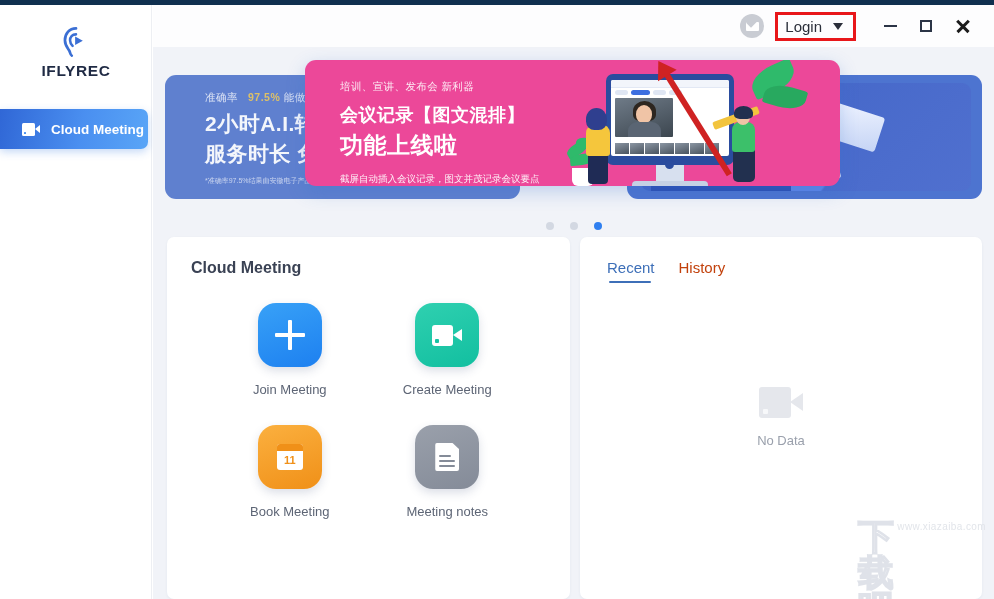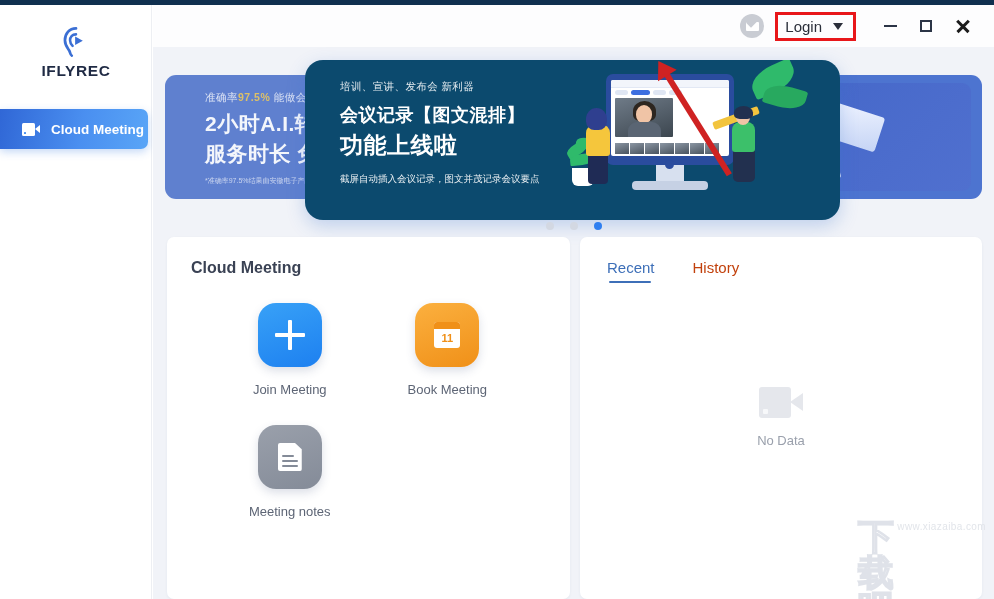--- a/index.html
+++ b/index.html
@@ -153,21 +153,21 @@
     overflow: hidden;
   }
   .banner-left  { left: 12px;  background: #5f80cf; }
   .banner-right { left: 474px; background: #4d74d0; }
 
   .banner-left .bl-txt {
     position: absolute; left: 40px; top: 16px; color: #ffffff;
     opacity: 0.93;
   }
   .bl-l1 { font-size: 10.5px; opacity: 0.85; letter-spacing: 0.5px; }
-  .bl-l1 b { color: #ffd24d; }
+  .bl-l1 b { color: #ffd24d; margin-left: 10px; }
   .bl-l2 { font-size: 21px; font-weight: bold; margin-top: 5px; letter-spacing: 0.5px; }
   .bl-l3 { font-size: 21px; font-weight: bold; margin-top: 2px; letter-spacing: 0.5px; }
   .bl-l4 { font-size: 7px; margin-top: 8px; opacity: 0.7; }
 
   .banner-right .br-art {
     position: absolute; left: 14px; top: 8px;
     width: 330px; height: 108px;
     border-radius: 9px;
     background:
       radial-gradient(circle at 38% 60%, #5e86e8 0 32%, rgba(94,134,232,0) 33%),
@@ -222,23 +222,23 @@
   }
   .br-art .circ-a {
     position: absolute; left: 18px; top: 14px;
     width: 20px; height: 20px; border-radius: 50%;
     background: rgba(255,255,255,0.13);
   }
 
   
   .banner-main {
     position: absolute; left: 152px; top: 10px;
-    width: 535px; height: 160px;
-    border-radius: 18px;
-    background: #0c4a6e;
+    width: 535px; height: 126px;
+    border-radius: 11px;
+    background: #ec4899;
     box-shadow: 0 6px 18px rgba(50,110,200,0.26);
     overflow: hidden;
   }
   .bm-text { position: absolute; left: 35px; top: 20px; color: #ffffff; }
   .bm-eyebrow { font-size: 10.5px; opacity: 0.88; letter-spacing: 0.4px; }
   .bm-h1 { font-size: 18px; font-weight: bold; margin-top: 9px; letter-spacing: 0.5px; }
   .bm-h2 { font-size: 23px; font-weight: bold; margin-top: 3px; letter-spacing: 0.5px; }
   .bm-sub1 { font-size: 9.5px; margin-top: 12px; opacity: 0.92; }
   .bm-sub2 { font-size: 9.5px; margin-top: 3px; opacity: 0.92; }
 
@@ -460,21 +460,21 @@
   .doc .ln {
     position: absolute; left: 4px; height: 2px; background: #848b98; border-radius: 1px;
   }
   .doc .l1 { top: 12px; width: 12px; }
   .doc .l2 { top: 17px; width: 16px; }
   .doc .l3 { top: 22px; width: 16px; }
 
   
   .tabs {
     position: absolute; left: 27px; top: 22px;
-    display: flex; gap: 38px;
+    display: flex; gap: 24px;
   }
   .tab {
     font-size: 15px; color: #c2410c; padding-bottom: 7px; cursor: pointer;
     position: relative;
   }
   .tab.active { color: #3d6fb8; }
   .tab.active:after {
     content: ""; position: absolute; left: 2px; bottom: 0;
     width: 42px; height: 2.5px; background: #3d6fb8; border-radius: 2px;
   }
@@ -687,20 +687,30 @@
 
       <div class="actions">
 
         <div class="action">
           <span class="action-icon ic-join">
             <span class="plus"></span>
           </span>
           <span class="action-label">Join Meeting</span>
         </div>
 
+        <div class="action">
+          <span class="action-icon ic-create">
+            <span class="camera">
+                <span class="cbody"></span>
+                <span class="cdot"></span>
+                <span class="clens"></span>
+              </span>
+          </span>
+          <span class="action-label">Create Meeting</span>
+        </div>
 
         <div class="action">
           <span class="action-icon ic-book">
             <span class="calendar">
               <span class="cal-top"></span>
               <span class="cal-num">11</span>
             </span>
           </span>
           <span class="action-label">Book Meeting</span>
         </div>

